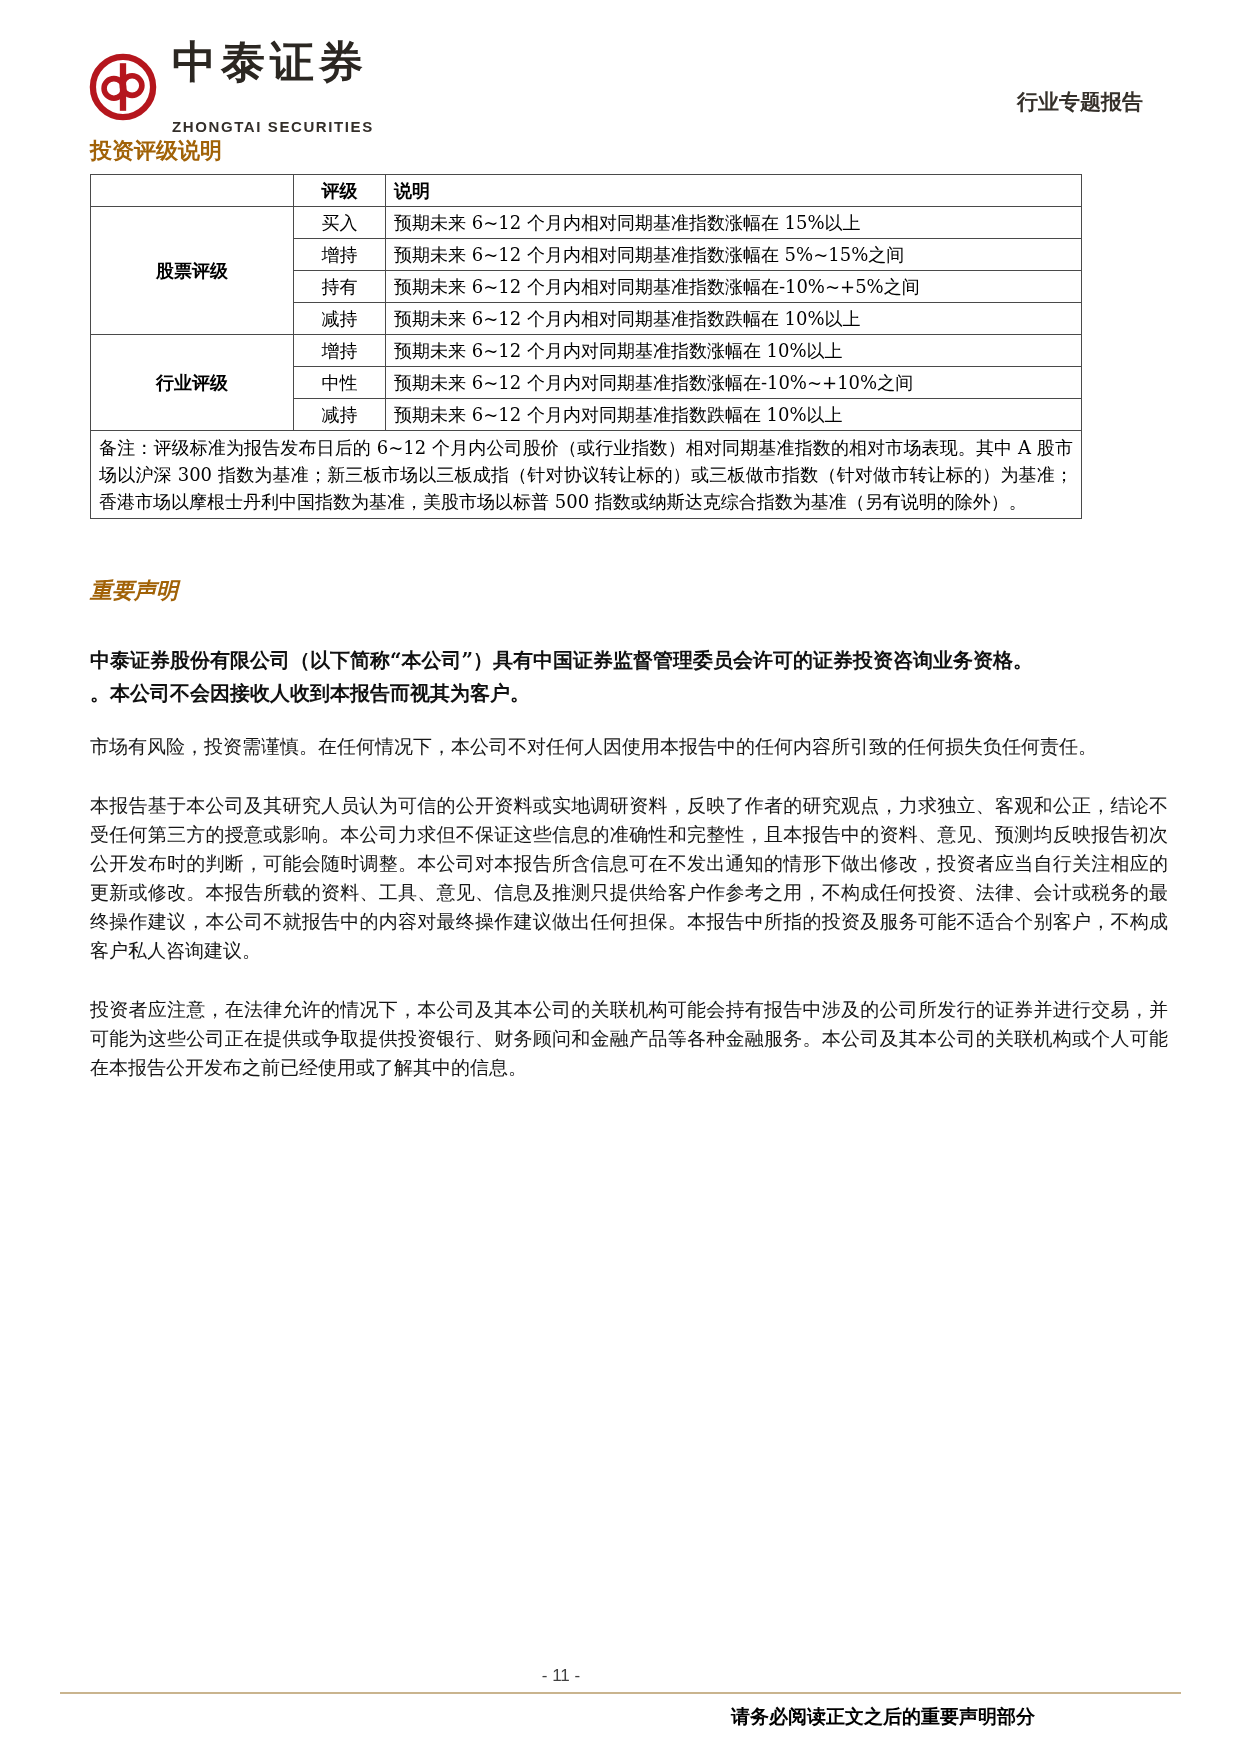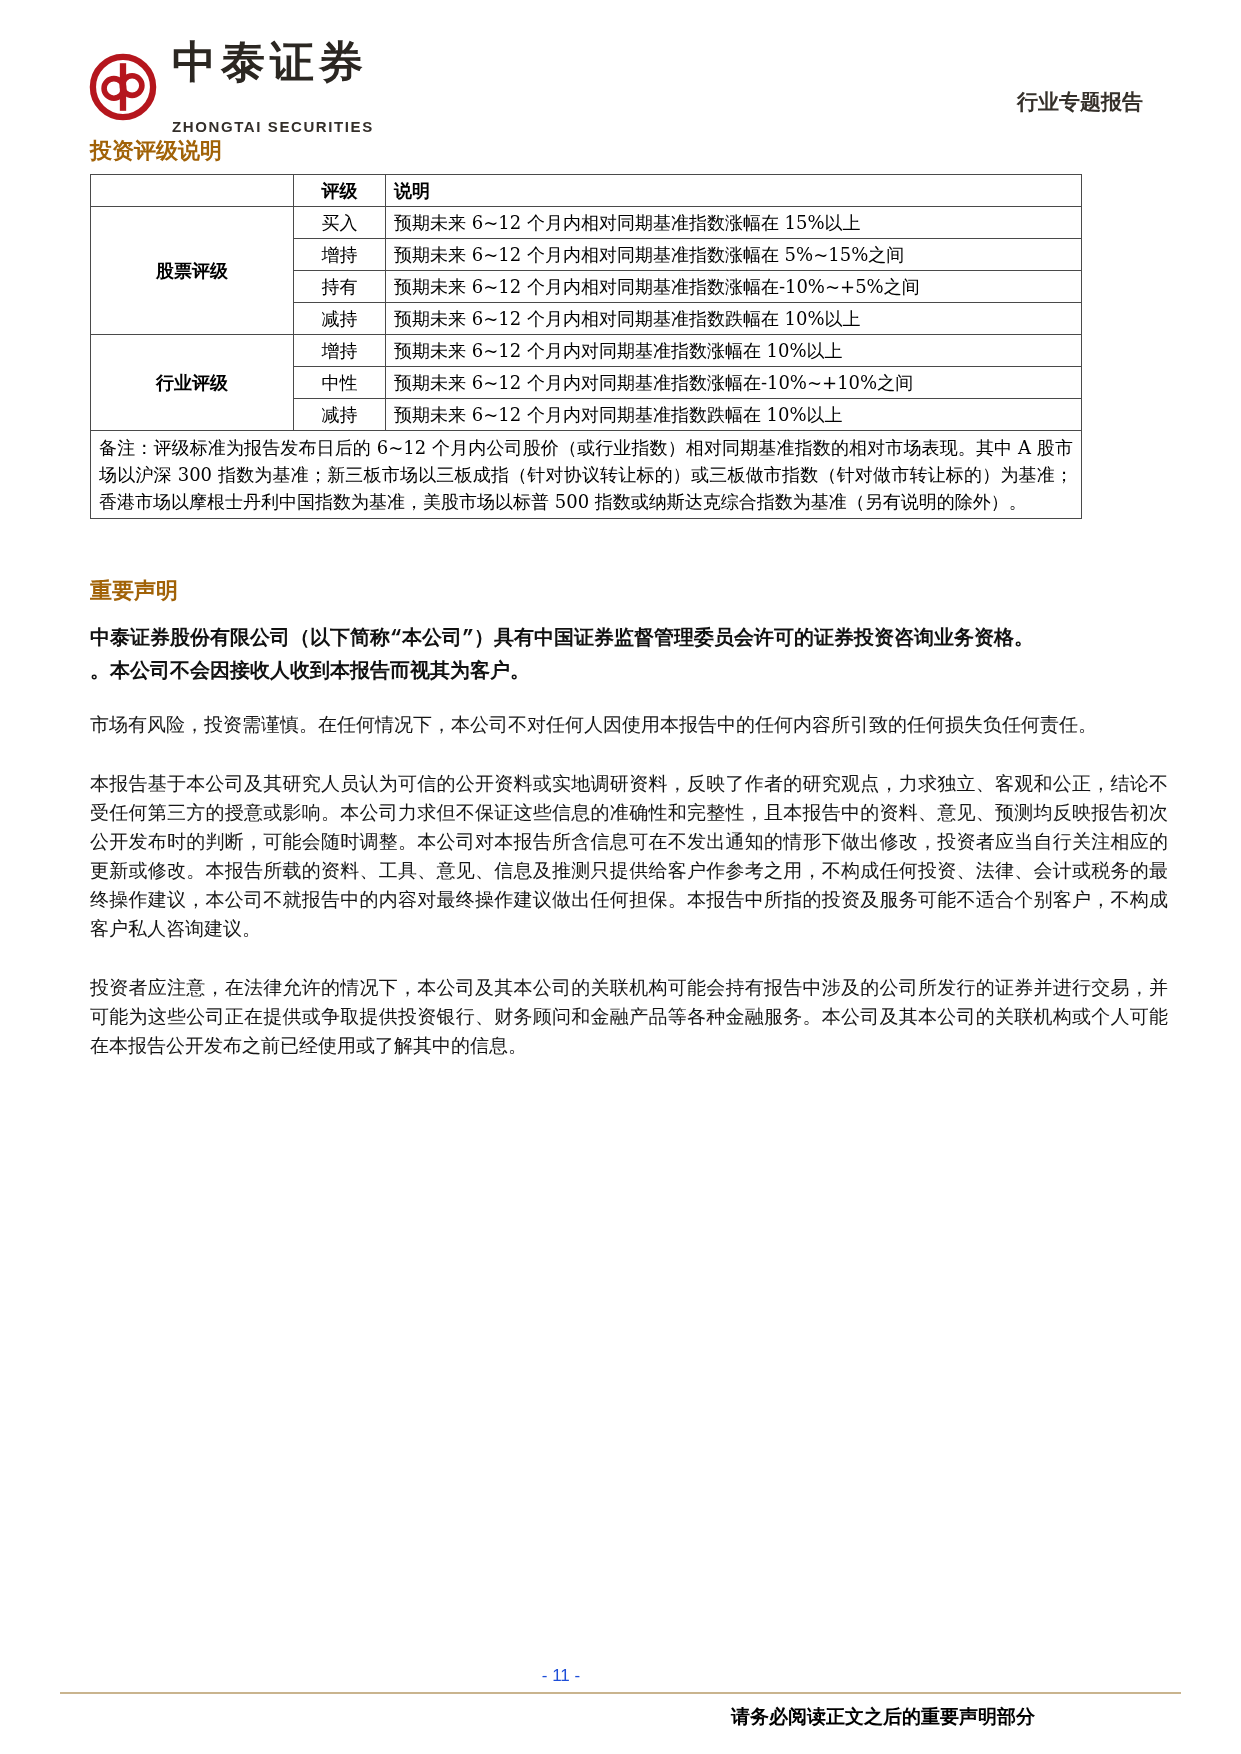--- a/index.html
+++ b/index.html
@@ -25,28 +25,28 @@
         padding:3px 8px;height:25px;vertical-align:middle;}
   td.col-group{width:186px;text-align:center;font-weight:bold;}
   td.col-rating{width:75px;text-align:center;}
   td.col-desc{width:679px;text-align:left;padding-left:12px;}
   td.head{font-weight:bold;text-align:left;}
   td.head-rating{font-weight:bold;text-align:center;}
   td.note-cell{font-size:18px;line-height:27px;text-align:justify;padding:6px 10px;}
 
   
   .statement{position:absolute;top:576px;left:90px;width:1078px;}
-  .statement .section-title{margin-bottom:16px;}
-  .lead{font-weight:bold;font-size:20px;line-height:33px;text-align:justify;margin:0 0 22px 0;font-family:Liberation Mono, monospace;}
+  .statement .section-title{margin-bottom:38px;font-style:italic;}
+  .lead{font-weight:bold;font-size:20px;line-height:33px;text-align:justify;margin:0 0 22px 0;}
   .para{font-size:19px;line-height:29px;text-align:justify;margin:0 0 30px 0;color:#161616;}
 
   
   .footer-rule{position:absolute;left:60px;right:60px;top:1692px;height:2px;background:#c9b48e;}
   .footer-pagenum{position:absolute;top:1666px;left:90px;width:942px;text-align:center;
-        font-size:17px;color:#1d4ed8;font-family:"Liberation Sans", sans-serif;}
+        font-size:17px;color:#404040;font-family:"Liberation Sans", sans-serif;}
   .footer-notice{position:absolute;top:1704px;right:206px;font-size:19px;font-weight:bold;
         color:#000000;}
 </style>
 </head>
 <body>
 
 <div class="page">
 
   <div class="header">
     <div class="brand">

